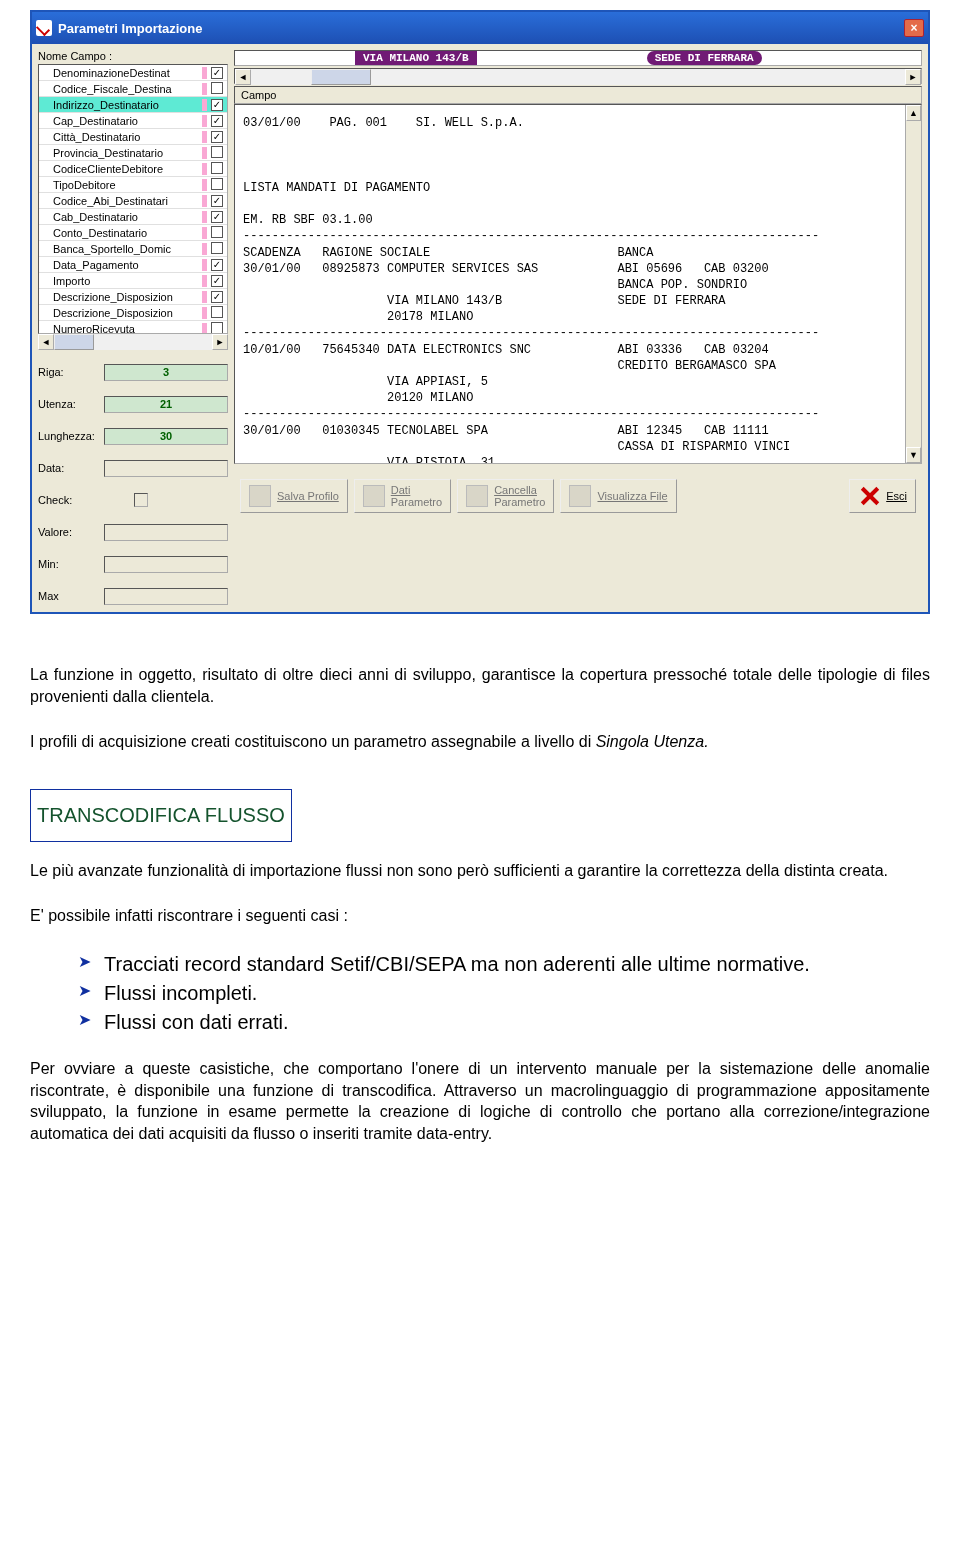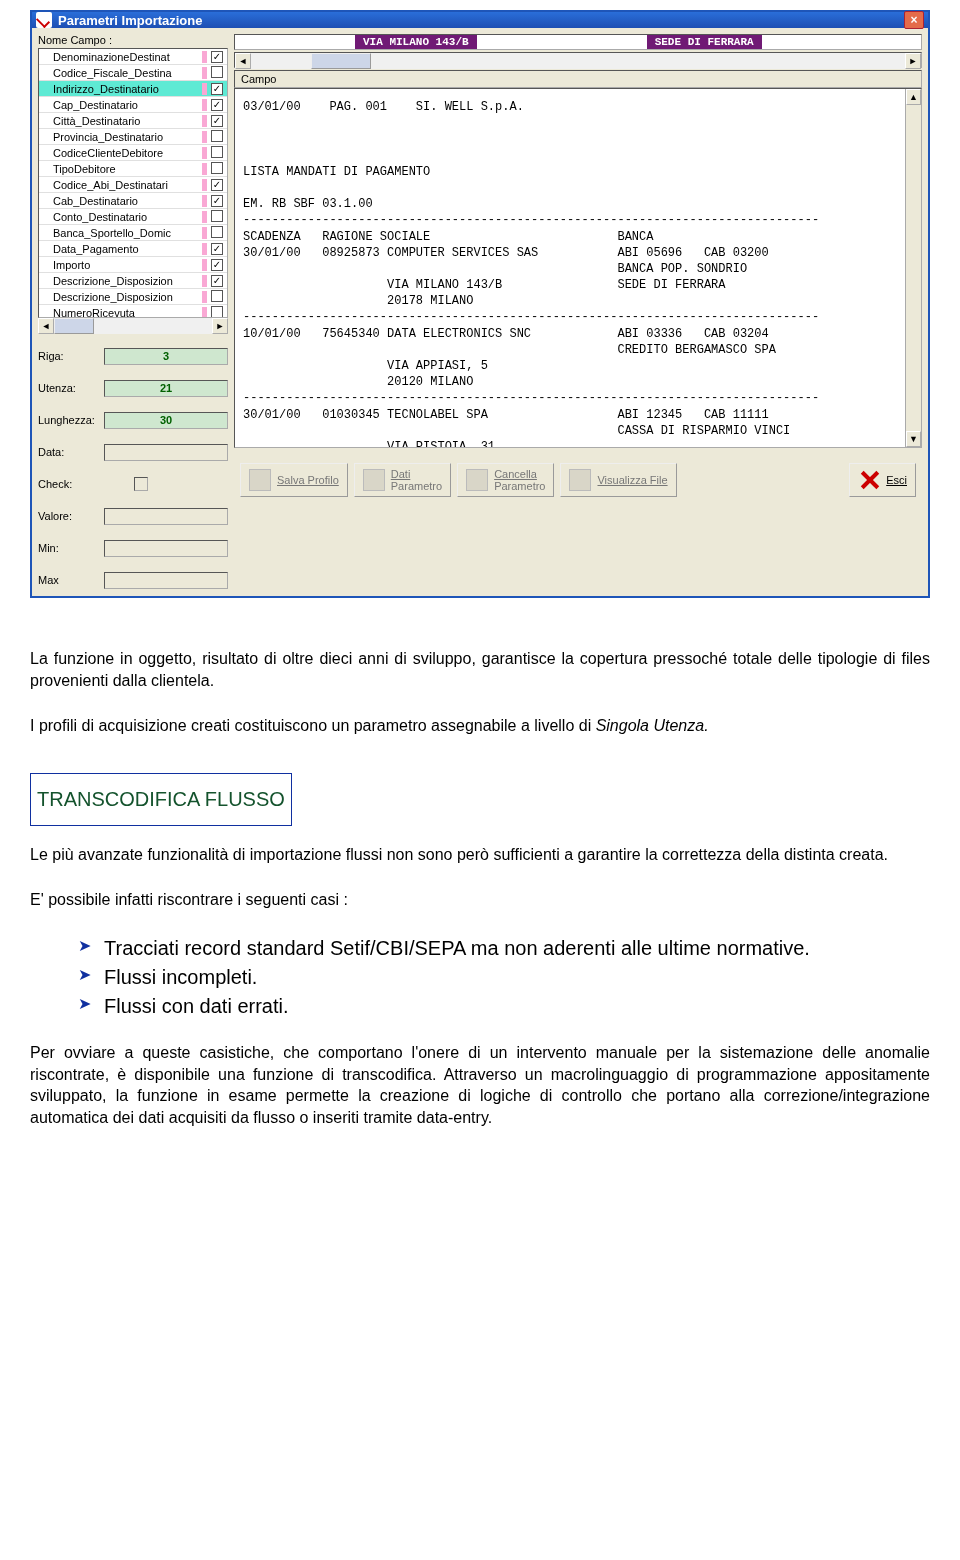--- a/index.html
+++ b/index.html
@@ -1,19 +1,19 @@
 <!DOCTYPE html>
 <html><head>
 <meta charset="utf-8">
 <style>
 *{box-sizing:border-box;margin:0;padding:0;}
 body{font-family:Arial,Helvetica,sans-serif;background:#fff;color:#000;width:960px;}
 .page{padding:10px 30px 40px 30px;}
 .winframe{border:2px solid #1e55b8;background:#ece9d8;margin:0 0 50px 0;}
-.titlebar{background:linear-gradient(#2a6ed9,#1d4fb3);color:#fff;display:flex;align-items:center;height:16px;padding:0 4px;font-size:13px;font-weight:bold;}
+.titlebar{background:linear-gradient(#2a6ed9,#1d4fb3);color:#fff;display:flex;align-items:center;height:32px;padding:0 4px;font-size:13px;font-weight:bold;}
 .title-icon{width:16px;height:16px;background:#fff;border-radius:2px;margin-right:6px;position:relative;}
 .title-icon::after{content:"";position:absolute;left:3px;top:3px;width:6px;height:10px;border-left:2px solid #c00;border-bottom:2px solid #c00;transform:rotate(-45deg);}
 .title-text{flex:1;}
 .closebtn{width:20px;height:18px;background:#e46b4a;border:1px solid #a23;color:#fff;font-size:12px;font-weight:bold;display:flex;align-items:center;justify-content:center;border-radius:2px;}
 .winbody{display:flex;padding:6px;gap:6px;}
 .leftcol{width:190px;display:flex;flex-direction:column;}
 .lbl-nome{font-size:11px;margin-bottom:2px;}
 .fieldlist{border:1px inset #aaa;background:#fff;height:270px;overflow:hidden;}
 .fieldrow{display:flex;align-items:center;height:16px;font-size:11px;border-bottom:1px solid #e0e0e0;}
 .fieldrow.sel{background:#5eead4;}
@@ -28,21 +28,21 @@
 .proprow{display:flex;align-items:center;height:20px;font-size:11px;}
 .proplabel{width:66px;}
 .propfield{flex:1;height:17px;background:#cfe7cf;border:1px inset #aaa;text-align:center;font-size:11px;color:#006000;font-weight:bold;padding-top:1px;}
 .propfield.empty{background:#ece9d8;}
 .propcheck{width:14px;height:14px;border:1px inset #aaa;background:#ece9d8;margin-left:30px;}
 .rightcol{flex:1;display:flex;flex-direction:column;}
 .toptabs{display:flex;border:1px inset #aaa;background:#fff;margin-bottom:2px;}
 .tabcell{background:#701a75;color:#fff;font-family:"Courier New",monospace;font-size:11px;padding:1px 8px;font-weight:bold;}
 .tabspacer{flex:1;}
 .tabcell.h1{margin-left:120px;}
-.tabcell.h2{margin-left:170px;}
+.tabcell.h2{margin-left:170px;border-radius:7px;}
 .hsc2{height:16px;border:1px inset #aaa;background:#ece9d8;display:flex;}
 .vsc{width:16px;background:#ece9d8;border-left:1px solid #aaa;display:flex;flex-direction:column;}
 .vbtn{height:16px;border:1px outset #fff;font-size:9px;display:flex;align-items:center;justify-content:center;}
 .campohdr{height:18px;border:1px inset #aaa;background:#ece9d8;font-size:11px;padding:2px 6px;margin-top:2px;}
 .datarea{display:flex;border:1px inset #aaa;background:#fff;height:360px;}
 .monotext{flex:1;font-family:"Courier New",monospace;font-size:12px;white-space:pre;padding:10px 8px;overflow:hidden;line-height:1.35;}
 .btnbar{display:flex;gap:6px;padding:15px 6px;align-items:center;}
 .barbtn{display:flex;align-items:center;gap:6px;padding:4px 8px;border:1px outset #eee;background:#ece9d8;font-size:11px;color:#777;height:34px;}
 .barbtn .icon{width:22px;height:22px;background:#d9d6c8;border:1px solid #bbb;}
 .barbtn.active{color:#000;}

